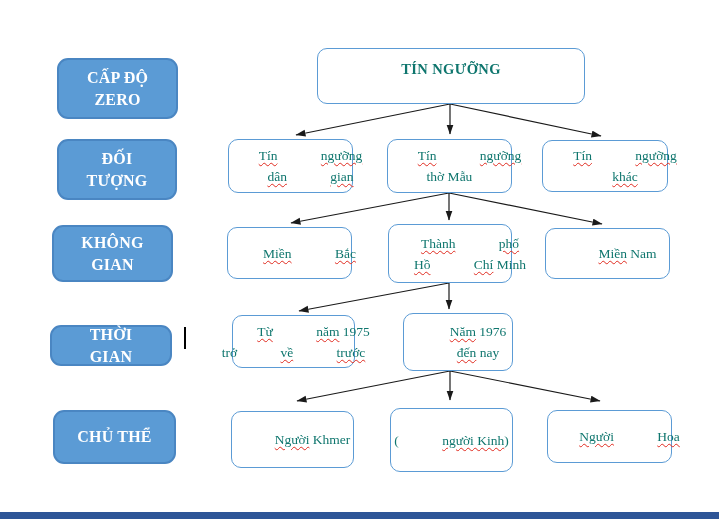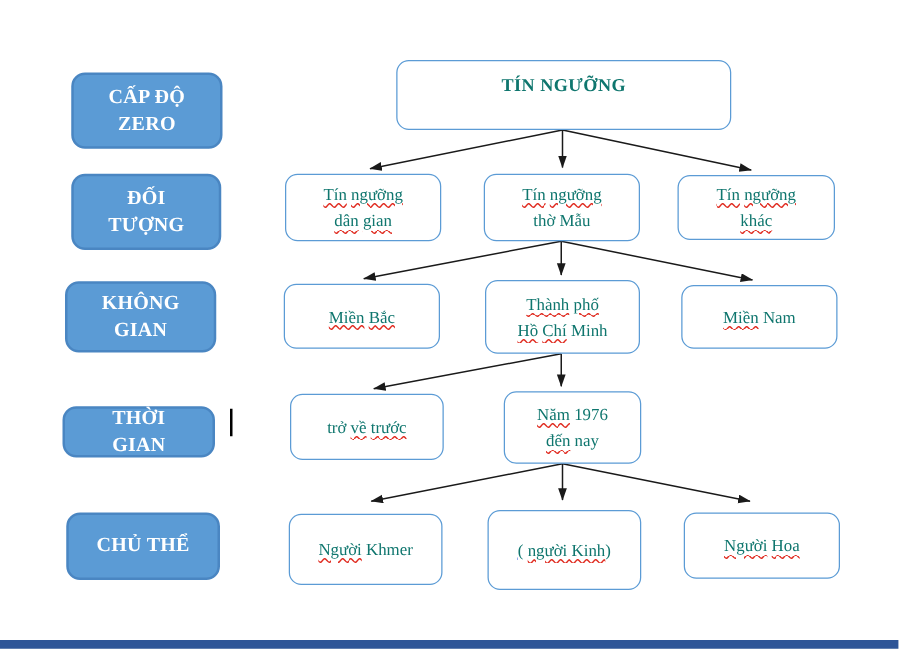--- a/index.html
+++ b/index.html
@@ -29,21 +29,21 @@
   }
   .node.root {
     font-weight:bold; font-size:14.5px; letter-spacing:.4px;
     justify-content:flex-start; padding-top:10px;
   }
   .nline { white-space:nowrap; }
   
   .m-red {
     text-decoration-line:underline; text-decoration-style:wavy;
     text-decoration-color:var(--spell-red, #e02b20);
-    text-decoration-thickness:1px; text-underline-offset:2px;
+    text-decoration-thickness:1px; text-underline-offset:2px;margin-left:40px;
   }
   .m-blue {
     text-decoration-line:underline; text-decoration-style:dotted;
     text-decoration-color:var(--grammar-blue, #3355dd);
     text-decoration-thickness:2px; text-underline-offset:2px;
   }
   svg.arrows { position:absolute; left:0; top:0; width:719px; height:520px; }
   svg.arrows line { stroke:#1a1a1a; stroke-width:1.2; }
   .cursor-bar { position:absolute; left:184px; top:327px; width:2px; height:22px; background:#000; }
   .footer-bar { position:absolute; left:0; top:512px; width:719px; height:7px; background:var(--footer-blue, #2e5597); }
@@ -114,20 +114,21 @@
   </div>
   <div class="node" style="left:388px;top:224px;width:124px;height:59px">
     <div class="nline"><span class="m-red">Thành</span><span> </span><span class="m-red">phố</span></div>
     <div class="nline"><span class="m-red">Hồ</span><span> </span><span class="m-red">Chí</span><span> Minh</span></div>
   </div>
   <div class="node" style="left:545px;top:228px;width:125px;height:51px">
     <div class="nline"><span class="m-red">Miền</span><span> Nam</span></div>
   </div>
 
   <div class="node" style="left:232px;top:315px;width:123px;height:53px">
+    <div class="nline"><span class="m-red">Từ</span><span> </span><span class="m-red">năm</span><span> 1975</span></div>
     <div class="nline"><span>trở </span><span class="m-red">về</span><span> </span><span class="m-red">trước</span></div>
   </div>
   <div class="node" style="left:403px;top:313px;width:110px;height:58px">
     <div class="nline"><span class="m-red">Năm</span><span> 1976</span></div>
     <div class="nline"><span class="m-red">đến</span><span> nay</span></div>
   </div>
 
   <div class="node" style="left:231px;top:411px;width:123px;height:57px">
     <div class="nline"><span class="m-red">Người</span><span> Khmer</span></div>
   </div>

